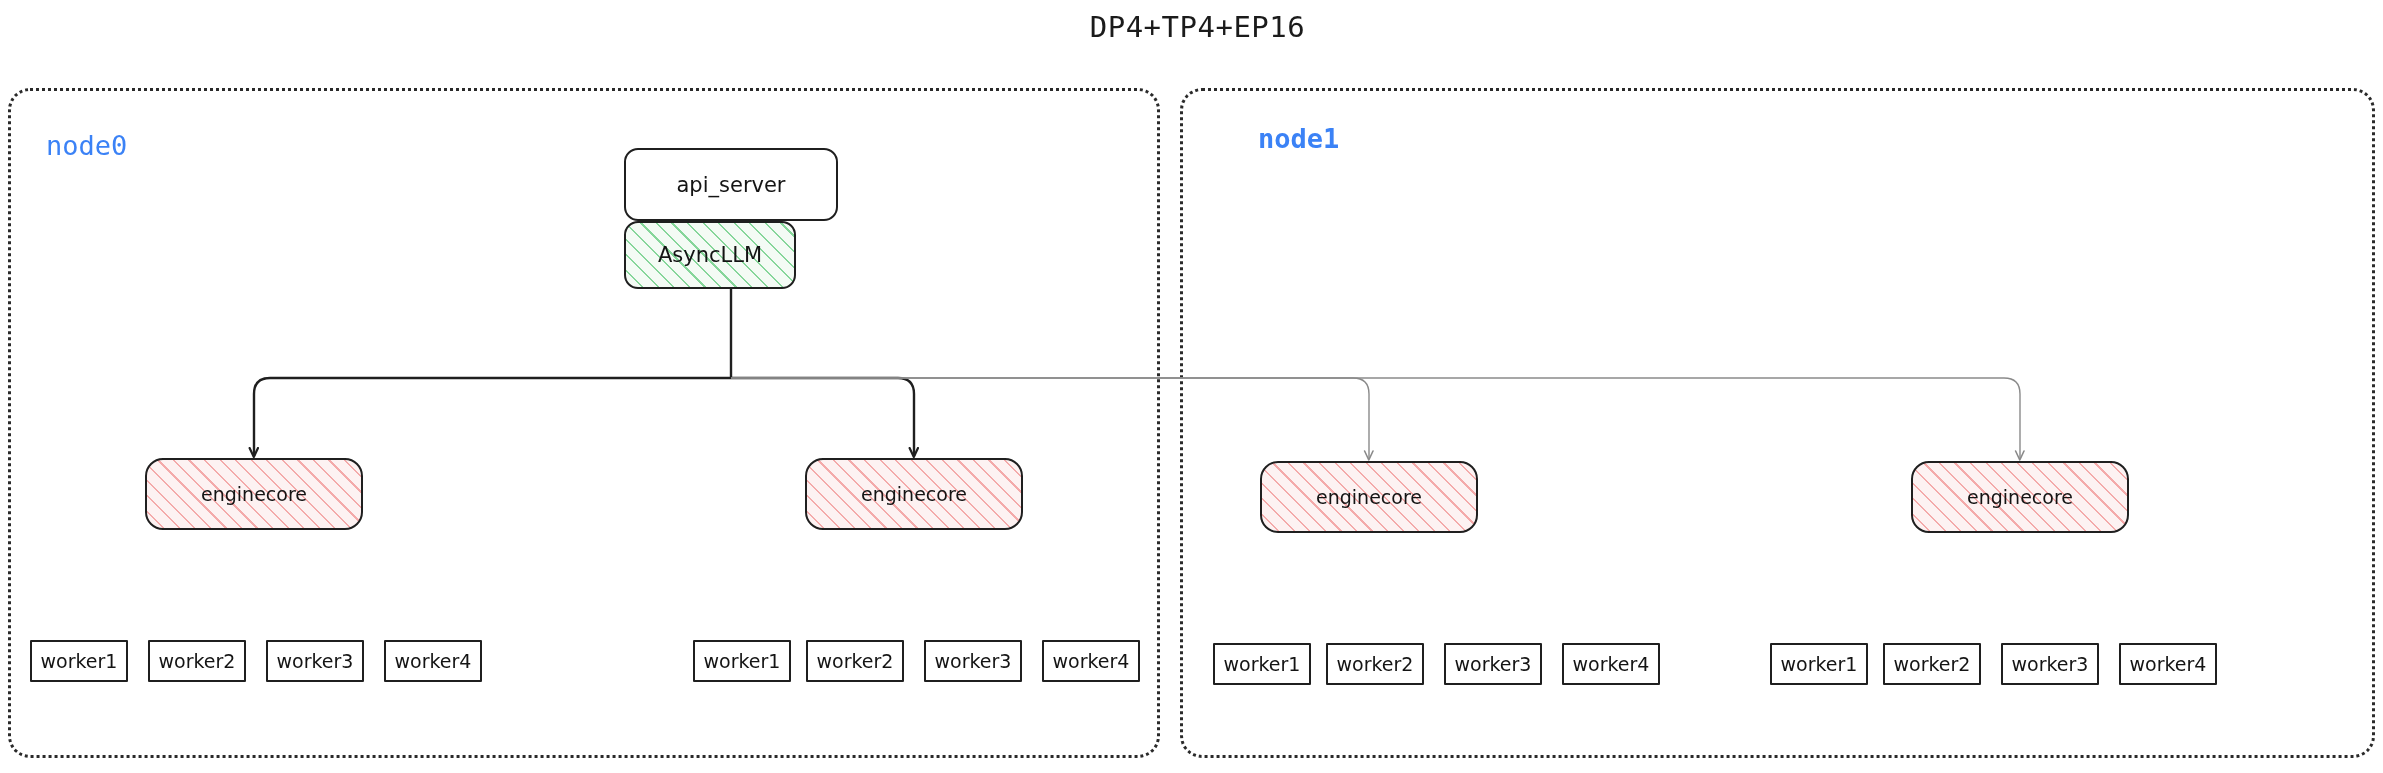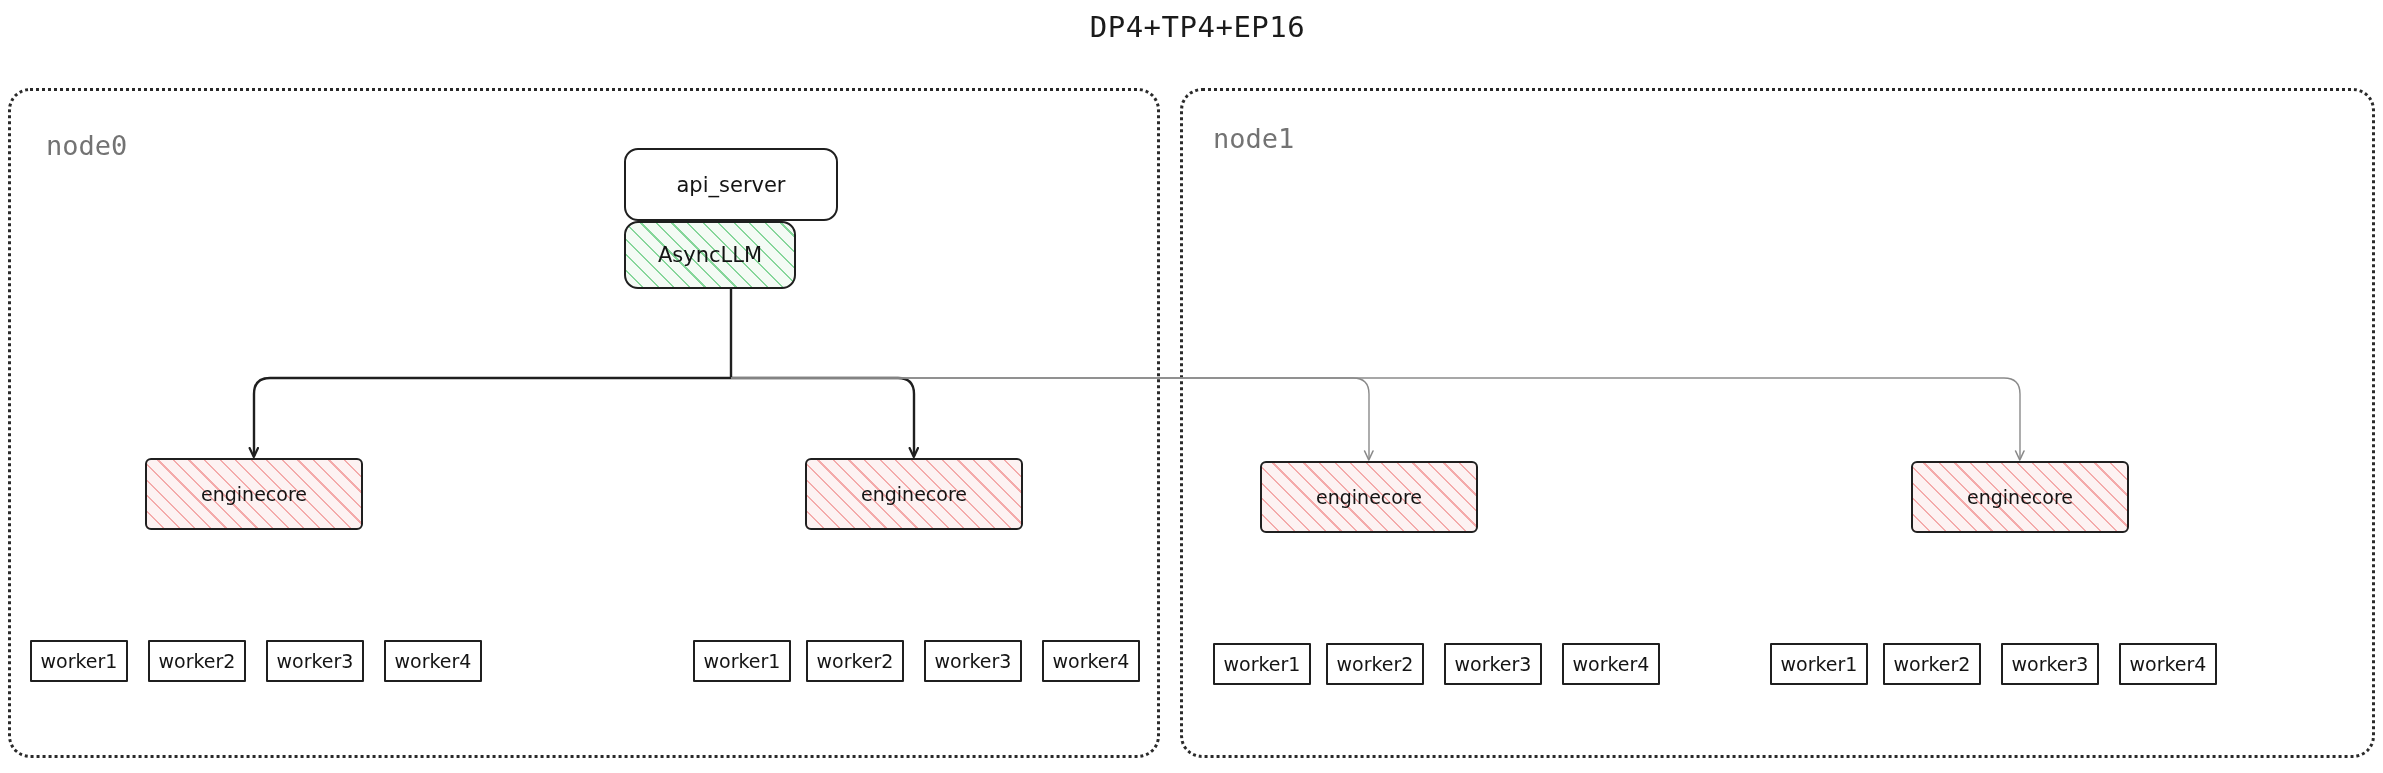--- a/index.html
+++ b/index.html
@@ -40,21 +40,21 @@
     position: absolute;
     border: 3px dotted #2a2a2a;
     border-radius: 22px;
     box-sizing: border-box;
     background: transparent;
   }
   .node-label {
     position: absolute;
     font-family: "DejaVu Sans Mono", monospace;
     font-size: 27px;
-    color: #737373;
+    color: #3b82f6;
     white-space: nowrap;
     text-align: right;
   }
 
   
   .shape {
     position: absolute;
     box-sizing: border-box;
     border: 2.5px solid #1f1f1f;
     border-radius: 12px;
@@ -79,21 +79,21 @@
       45deg,
       #86d69a 0px,
       #86d69a 1.6px,
       rgba(255,255,255,0) 1.6px,
       rgba(255,255,255,0) 11px
     );
   }
 
   .shape-engine {
     font-size: 19px;
-    border-radius: 6px;
+    border-radius: 18px;
     background-color: #fdf2f2;
     background-image: repeating-linear-gradient(
       45deg,
       #f4aaaa 0px,
       #f4aaaa 1.6px,
       rgba(255,255,255,0) 1.6px,
       rgba(255,255,255,0) 11px
     );
   }
 
@@ -118,21 +118,21 @@
 <body>
 
 <div id="diagram-root">
 
   <div class="diagram-title">DP4+TP4+EP16</div>
 
   <div id="node-frames">
       <div class="node-box" style="left: 8px; top: 88px; width: 1152px; height: 670px; border-color: rgb(42, 42, 42);"></div>
       <div class="node-label" style="left: 46px; top: 130px;">node0</div>
       <div class="node-box" style="left: 1180px; top: 88px; width: 1195px; height: 670px; border-color: rgb(42, 42, 42);"></div>
-      <div class="node-label" style="left: 1213px; top: 123px;">node1</div>
+      <div class="node-label" style="left: 1258px; top: 123px; font-weight: bold;">node1</div>
     </div>
 
   <svg id="connectors" viewBox="0 0 2383 773" xmlns="http://www.w3.org/2000/svg">
     <defs>
       <marker id="arrow-dark" markerWidth="12" markerHeight="12" refX="9" refY="5" orient="auto" markerUnits="userSpaceOnUse">
         <path d="M1,1 L10,5.2 L1,9.4" fill="none" stroke="#1f1f1f" stroke-width="2.2" stroke-linecap="round" stroke-linejoin="round"></path>
       </marker>
       <marker id="arrow-light" markerWidth="12" markerHeight="12" refX="9" refY="5" orient="auto" markerUnits="userSpaceOnUse">
         <path d="M1,1 L10,5.2 L1,9.4" fill="none" stroke="#8a8a8a" stroke-width="1.6" stroke-linecap="round" stroke-linejoin="round"></path>
       </marker>

